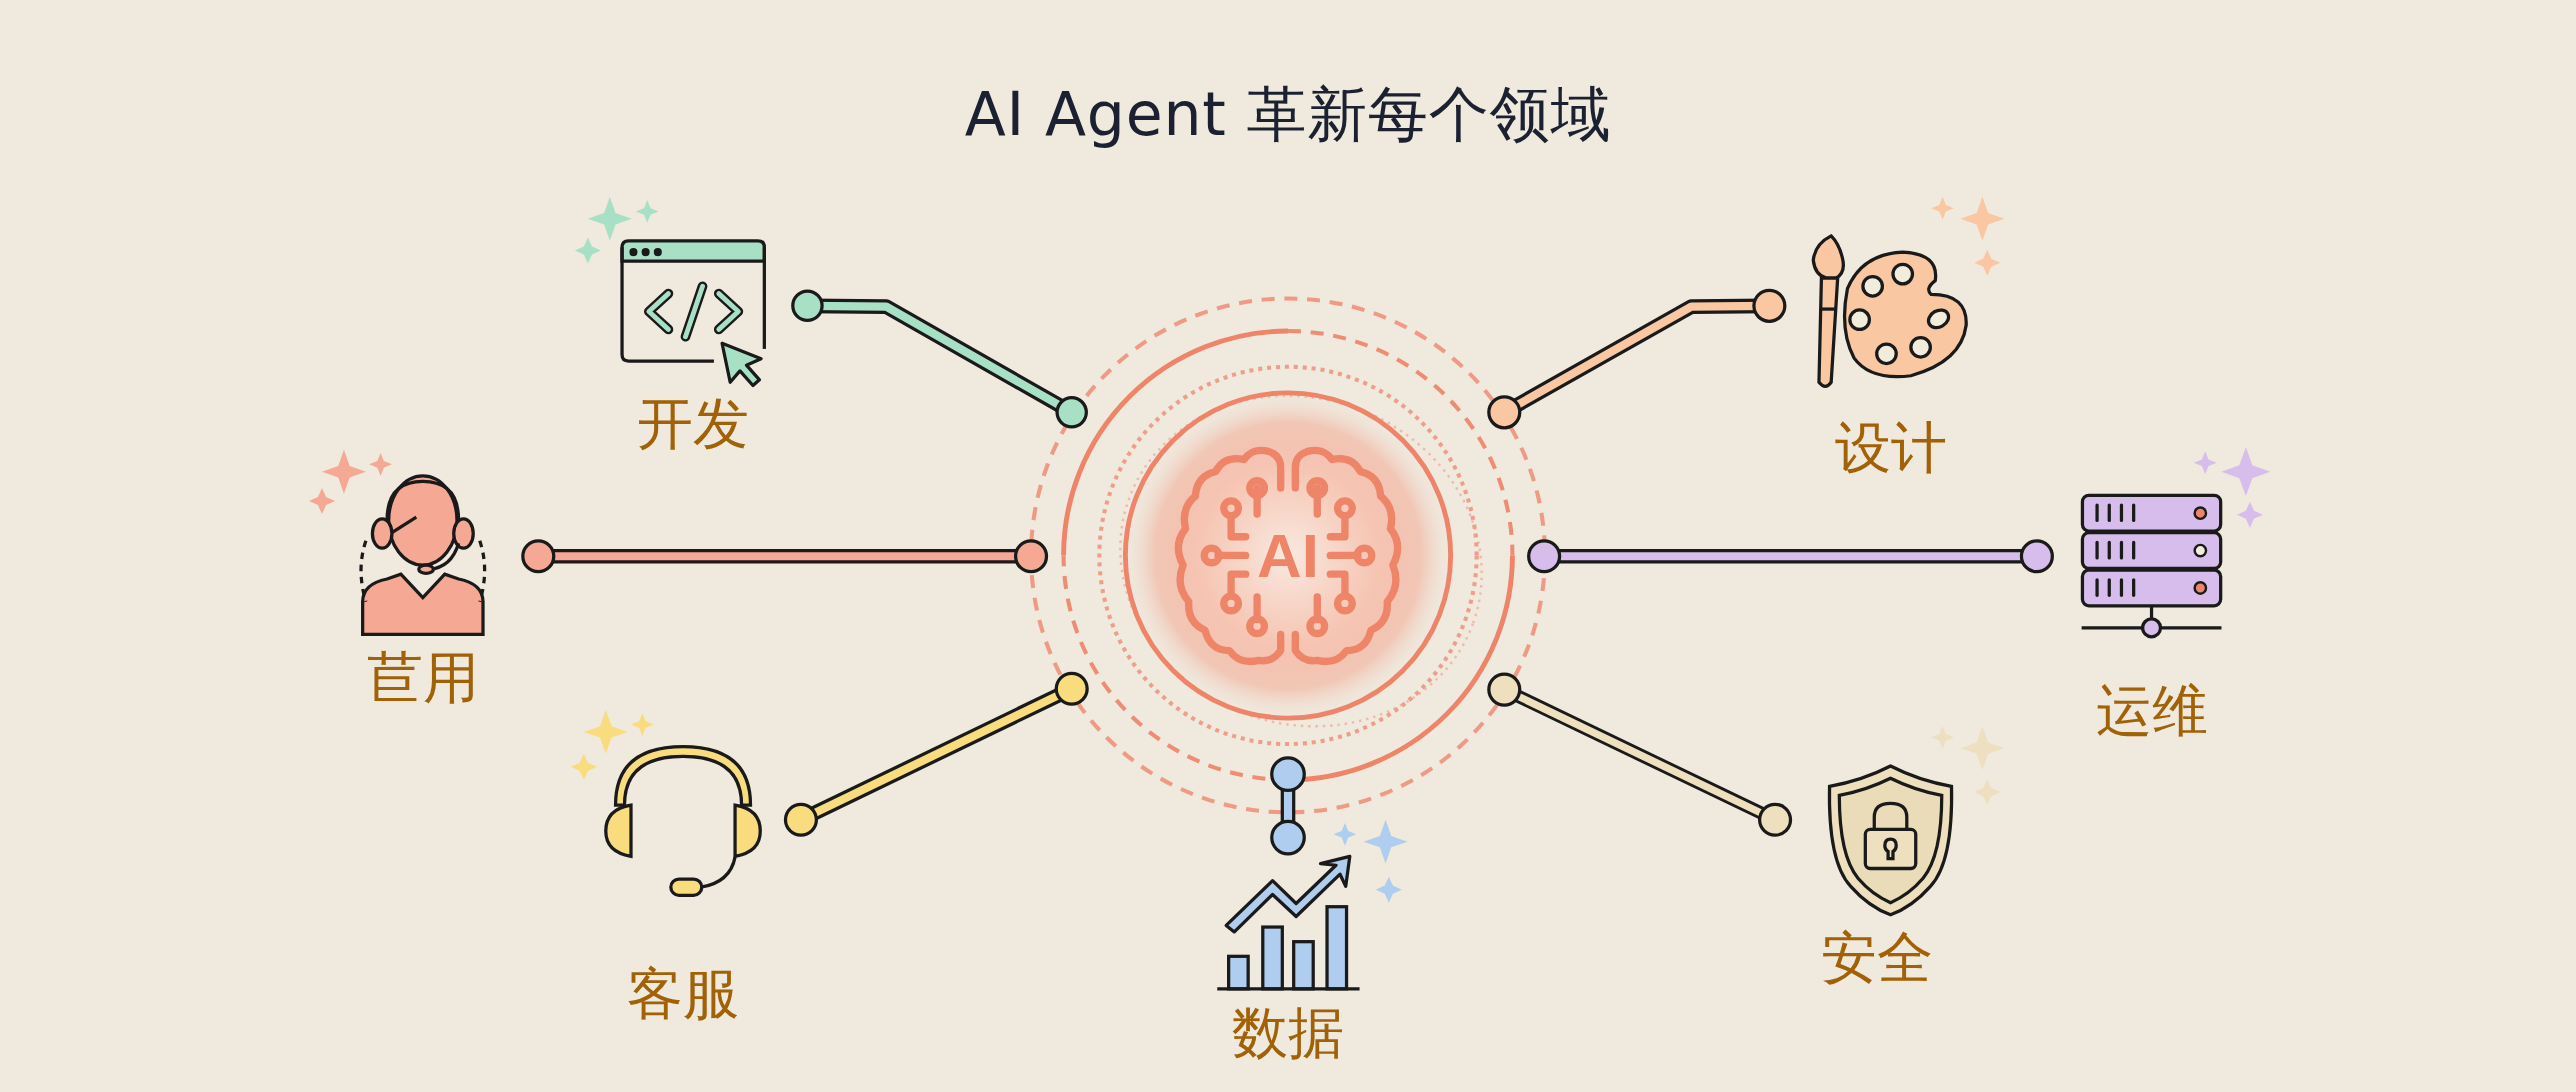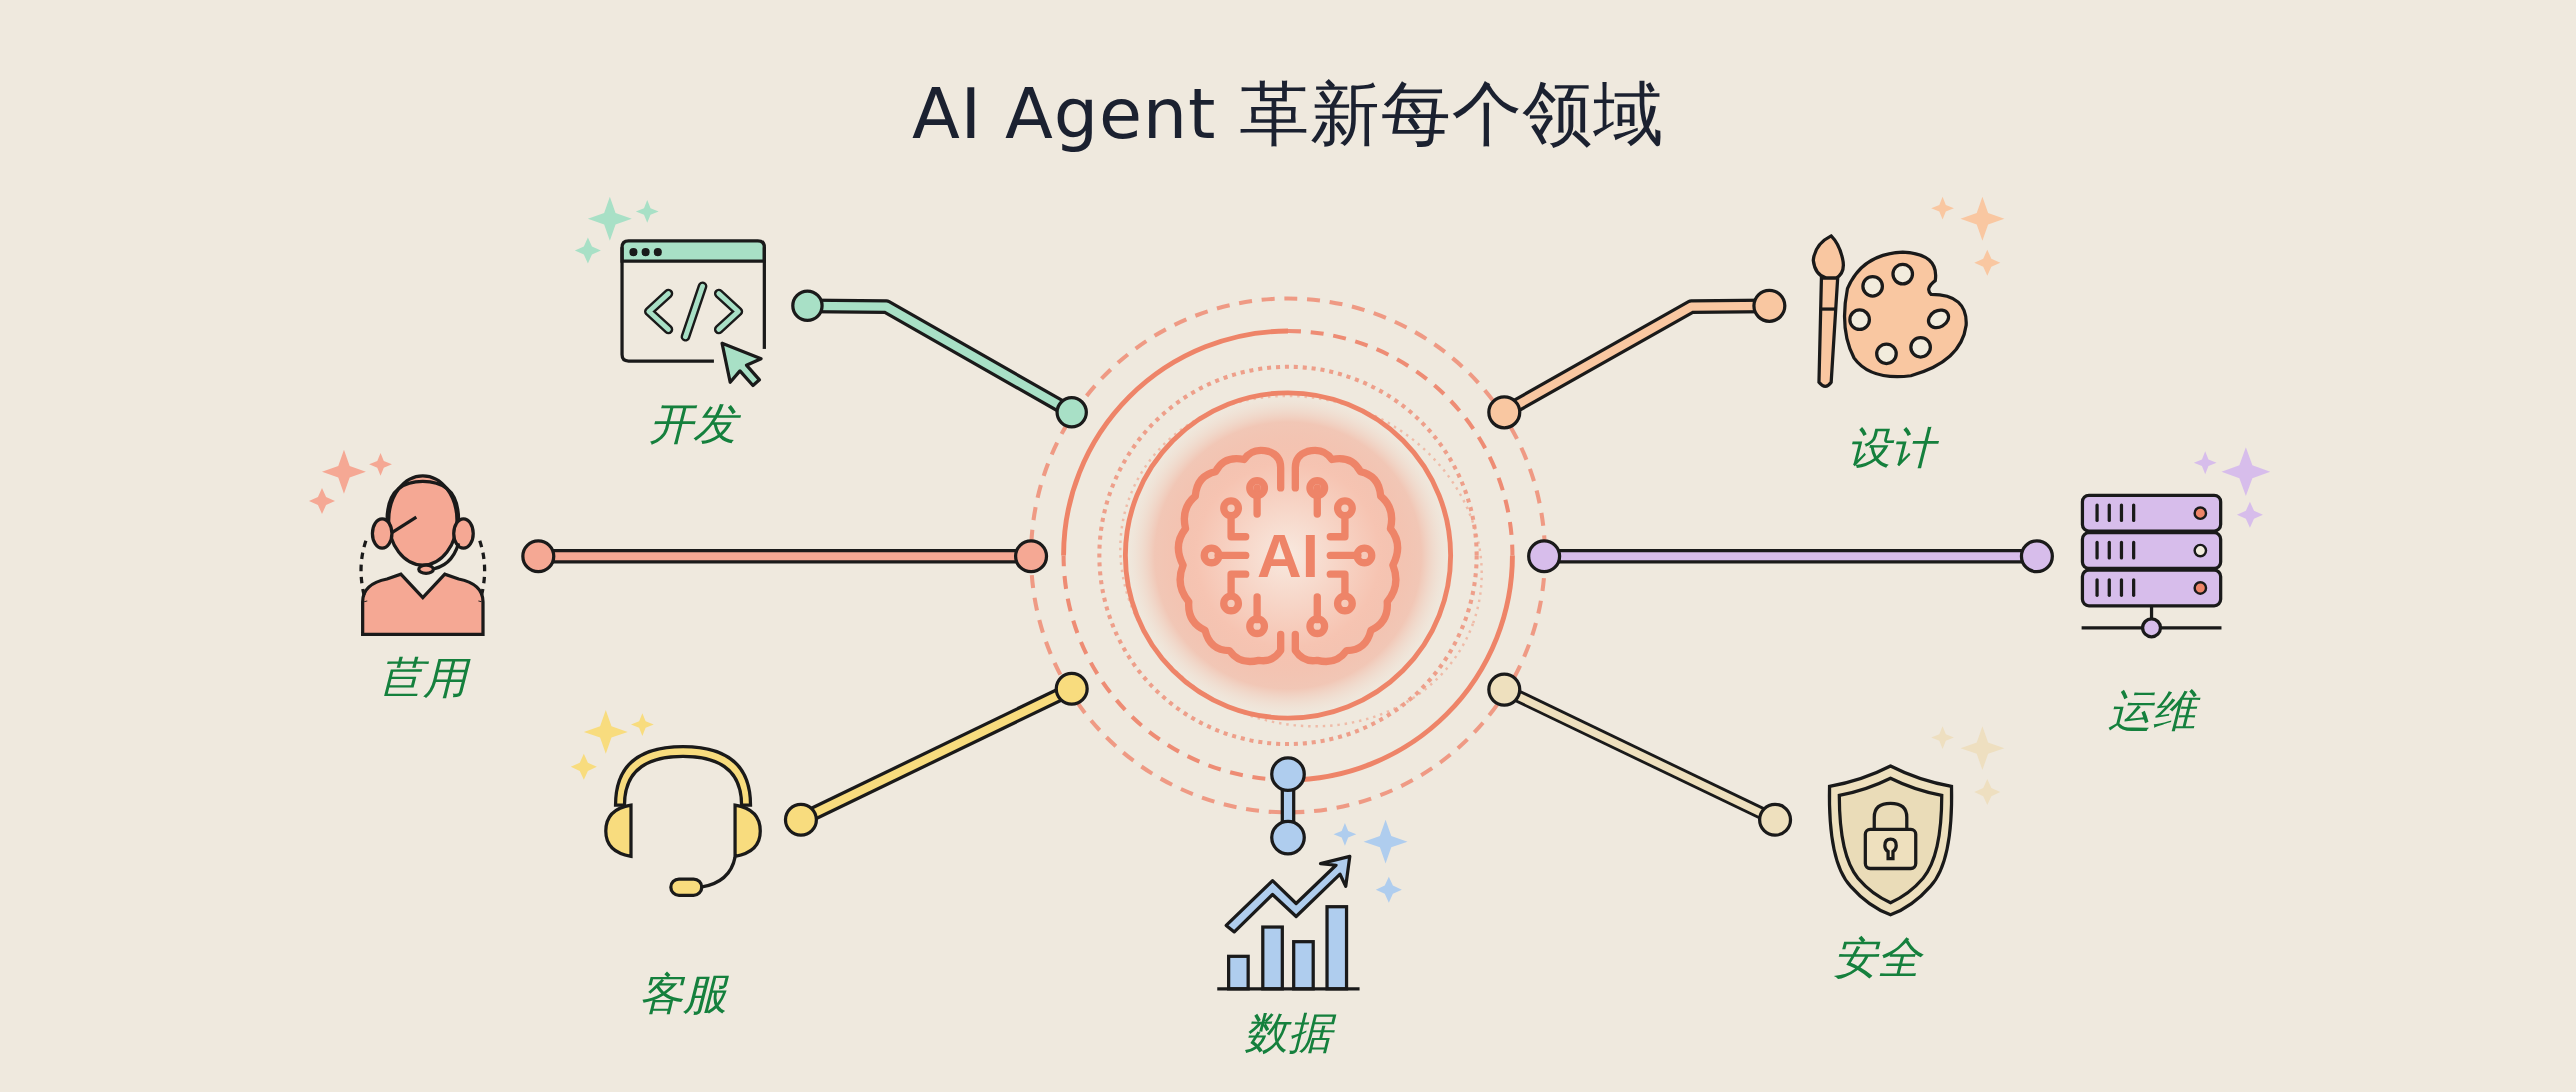--- a/index.html
+++ b/index.html
@@ -4,27 +4,27 @@
 <style>
   html, body { margin:0; padding:0; }
   body {
     width:2576px; height:1093px; overflow:hidden;
     background:#EFE9DE;
     font-family:"DejaVu Sans","Liberation Sans",sans-serif;
     position:relative;
   }
   .title {
     position:absolute; left:0; top:57px; width:2576px;
-    text-align:center; font-size:70px; color:#1B2130;
+    text-align:center; font-size:60px; color:#1B2130;
     letter-spacing:0.8px; line-height:114px;
   }
   svg.stage { position:absolute; left:0; top:0; }
   .label {
     position:absolute; width:244px; margin-left:-122px;
-    text-align:center; font-size:44px; color:#15803d; line-height:52px;font-style:italic;
+    text-align:center; font-size:56px; color:#a16207; line-height:52px;
   }
 </style>
 </head>
 <body>
 
 <div class="title">AI Agent 革新每个领域</div>
 
 <svg class="stage" width="2576" height="1093" viewBox="0 0 3168 1344">
   <defs>
     <radialGradient id="glow" cx="50%" cy="50%" r="50%">

